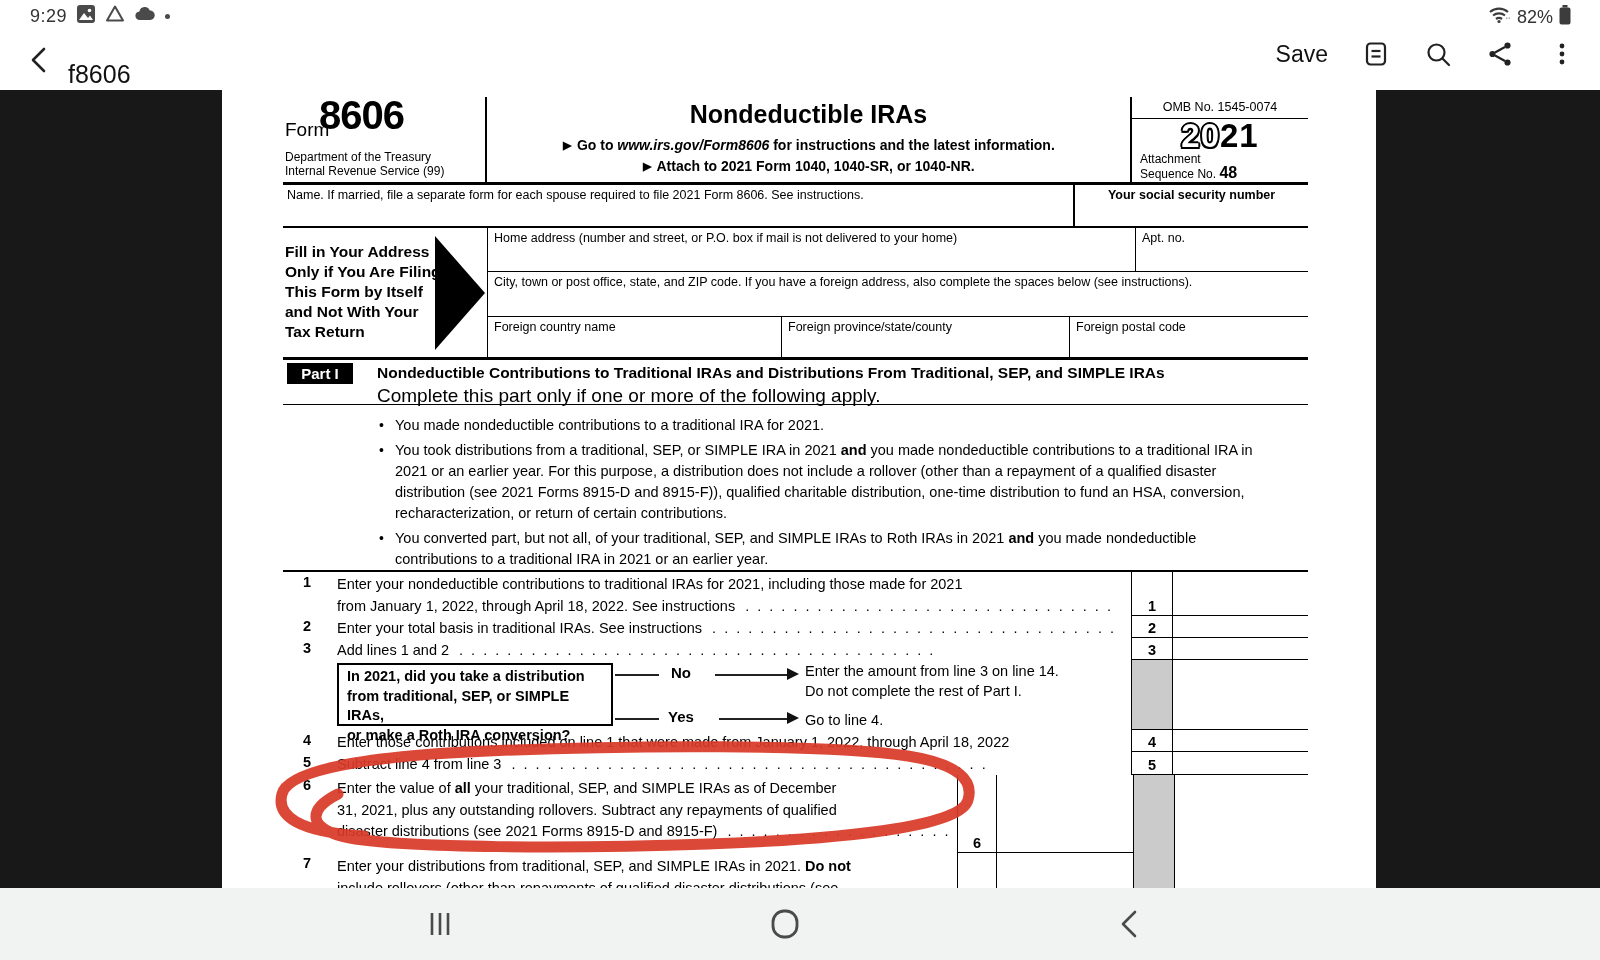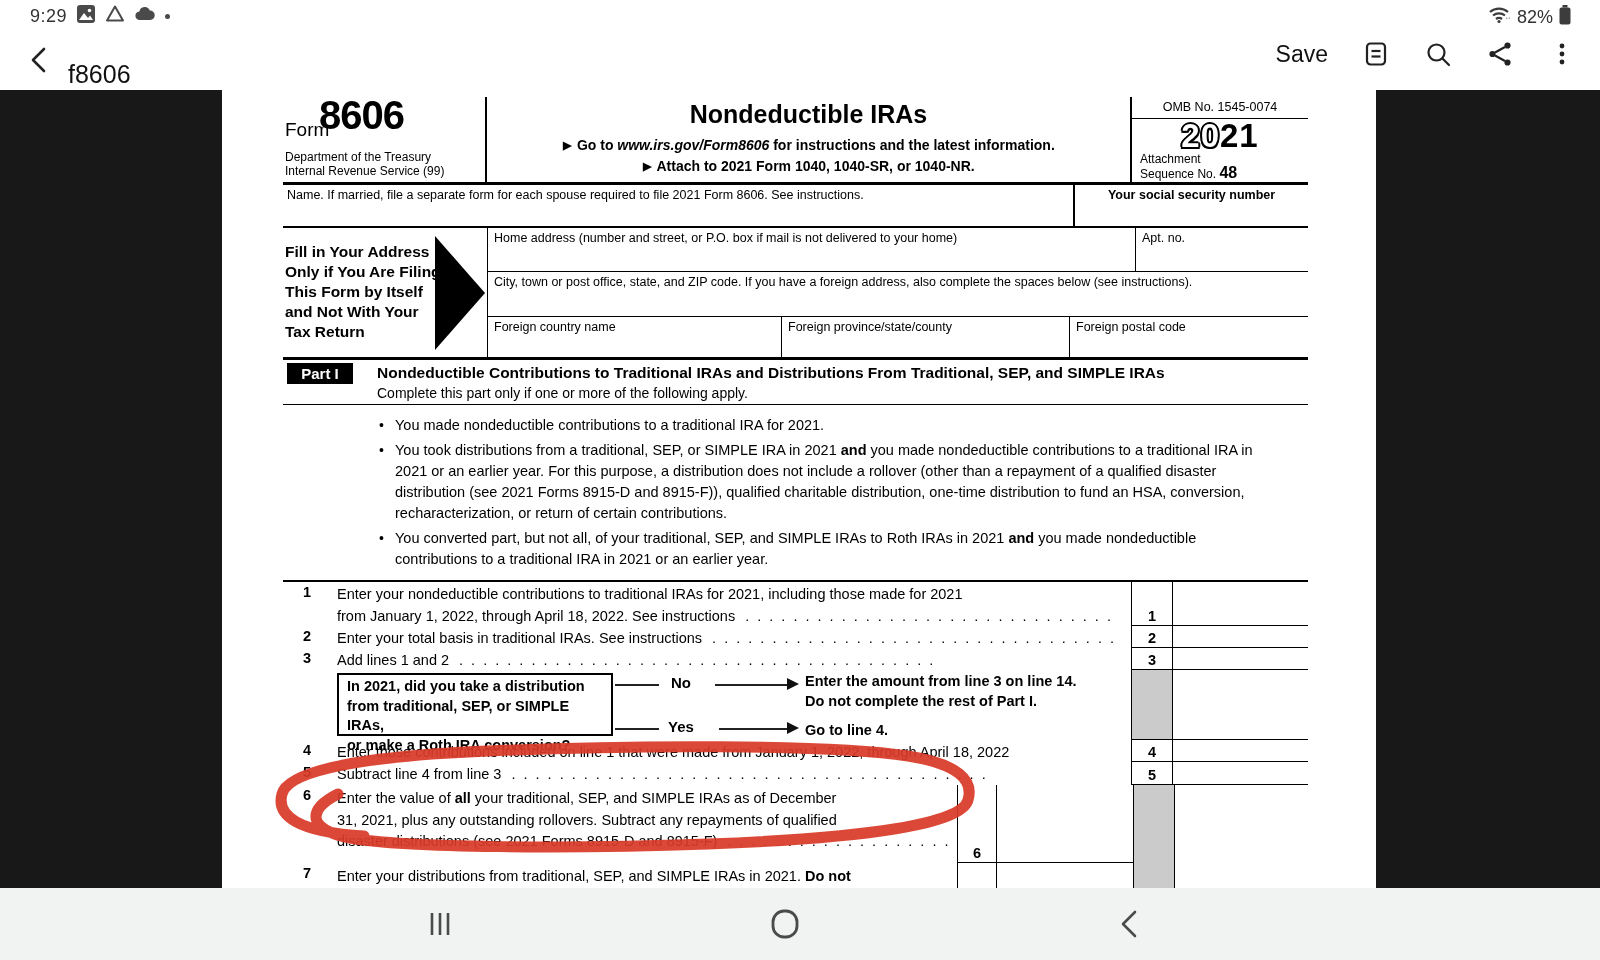--- a/index.html
+++ b/index.html
@@ -62,24 +62,24 @@
   .fa-r2 { height:45px; border-bottom:1.5px solid #000; padding:3px 6px; font-size:12.5px; }
   .fa-r3 { flex:1; display:flex; font-size:12.5px; }
   .fa-country { width:293px; padding:3px 6px; }
   .fa-prov { width:288px; border-left:1.5px solid #000; padding:3px 6px; }
   .fa-postal { flex:1; border-left:1.5px solid #000; padding:3px 6px; }
 
   
   .f-part1 { height:45px; border-bottom:1.5px solid #000; position:relative; }
   .p1-chip { position:absolute; left:4px; top:3px; width:66px; height:21px; background:#000; color:#fff; font-weight:bold; font-size:15px; text-align:center; line-height:21px; }
   .p1-title { position:absolute; left:94px; top:4px; font-size:15.5px; font-weight:bold; }
-  .p1-intro { position:absolute; left:94px; top:25px; font-size:14px; }
-
-  
-  .f-bullets { border-bottom:2.5px solid #000; padding:6px 0 10px 94px; }
+  .p1-intro { position:absolute; left:94px; top:25px; font-size:19px; }
+
+  
+  .f-bullets { border-bottom:2.5px solid #000; padding:6px 0 0 94px; }
   .bullet { position:relative; padding-left:18px; font-size:14.5px; line-height:21px; margin-top:4px; width:905px; }
   .bullet::before { content:"•"; position:absolute; left:2px; top:0; font-size:14px; }
   .b { font-weight:bold; }
 
   
   .f-lines { }
   .lrow { display:flex; align-items:stretch; position:relative; }
   .lnum { width:54px; padding-left:20px; font-weight:bold; font-size:14.5px; padding-top:2px; }
   .ltext { width:778px; font-size:14.5px; line-height:21.5px; padding-top:2px; }
   .lgap { width:16px; }
@@ -90,21 +90,21 @@
   .flexline .t { white-space:nowrap; }
   .leader { flex:1; overflow:hidden; white-space:nowrap; padding-left:10px; letter-spacing:2px; }
   .graycell { background:#cbcbcb; border-left:1.2px solid #000; border-right:1.2px solid #000; }
 
   
   .dec { height:70px; position:relative; }
   .dec-box { position:absolute; left:54px; top:3px; width:276px; height:63px; border:2px solid #000; padding:2px 8px; font-size:14.5px; font-weight:bold; line-height:19.5px; }
   .dec-line { position:absolute; height:0; border-top:2px solid #222; }
   .dec-word { position:absolute; font-weight:bold; font-size:15px; }
   .dec-head { position:absolute; width:0; height:0; border-top:6px solid transparent; border-bottom:6px solid transparent; border-left:12px solid #111; }
-  .dec-res { position:absolute; font-size:14.5px; line-height:20px;font-weight:bold; }
+  .dec-res { position:absolute; font-size:14.5px; line-height:20px; }
   .dec-gray { position:absolute; left:848px; top:0; width:42px; height:70px; }
 
   
   .ltext-n { width:620px; font-size:14.5px; line-height:21.5px; padding-top:3px; }
   .inbox { width:40px; border-left:1.7px solid #000; border-right:1.7px solid #000; display:flex; align-items:flex-end; justify-content:center; font-weight:bold; font-size:14.5px; padding-bottom:1px; }
   .inamount { width:136px; }
   .graycol { width:42px; }
   .outamount { width:133px; }
 
   

